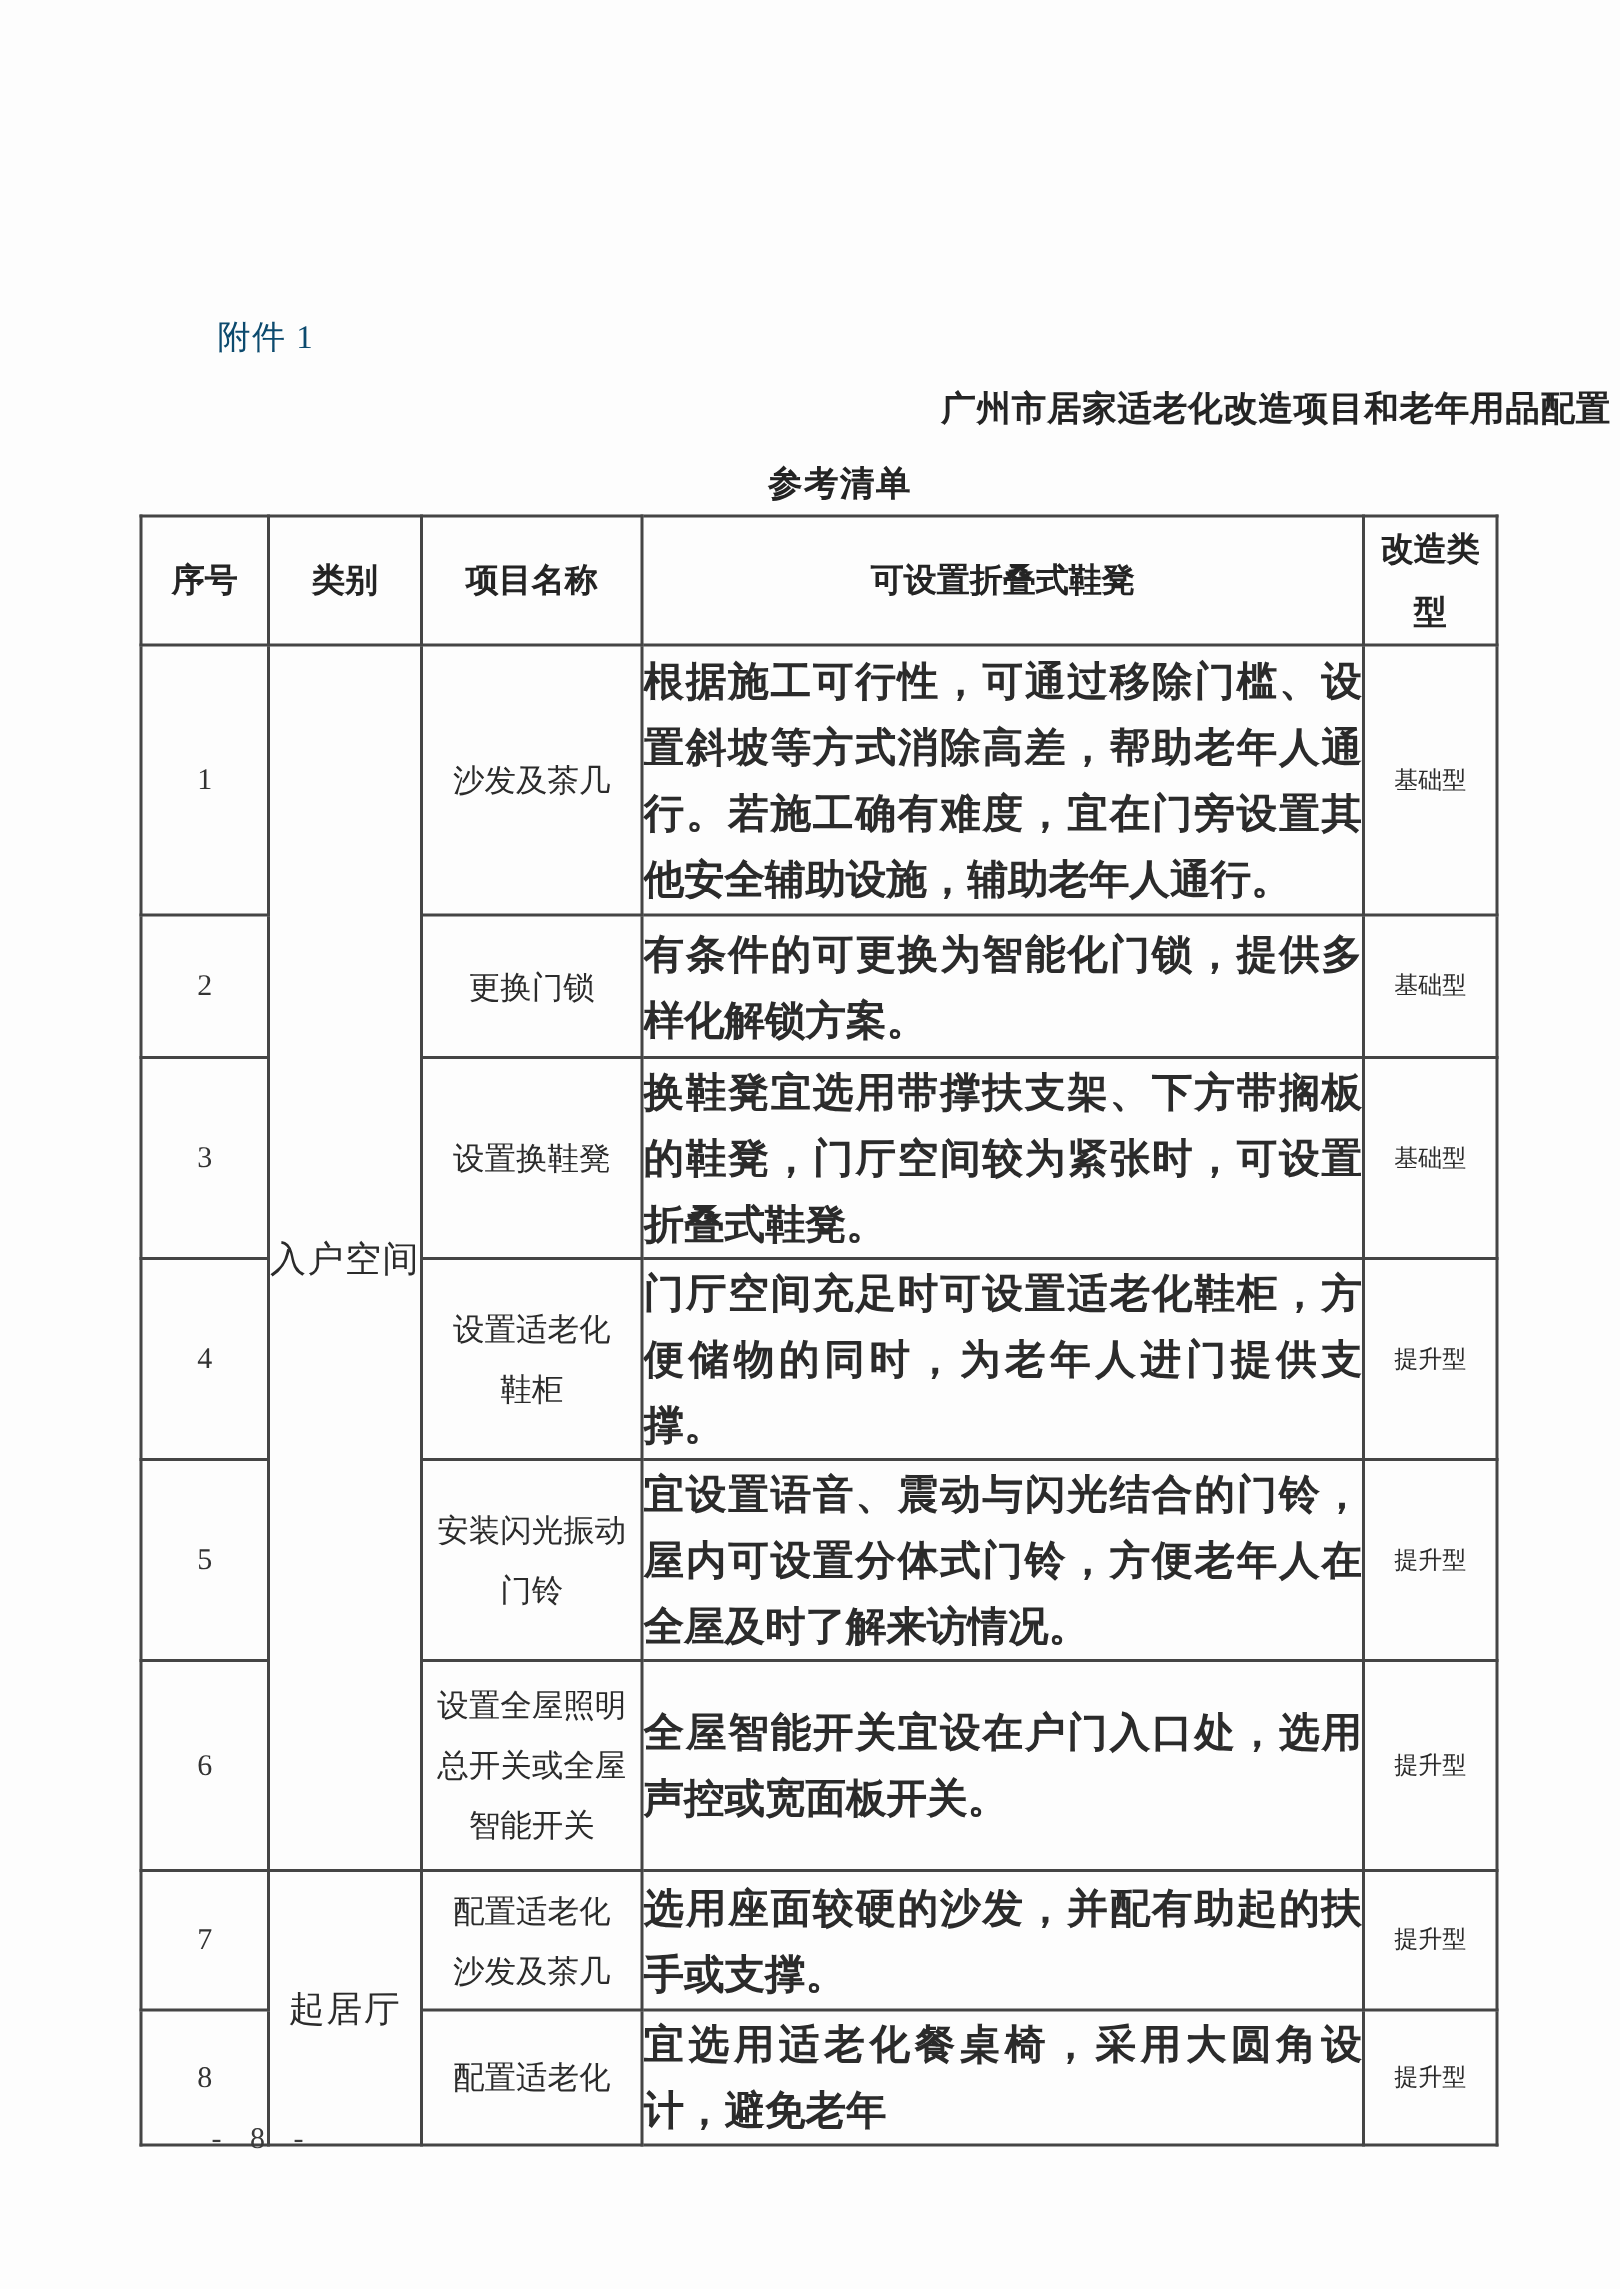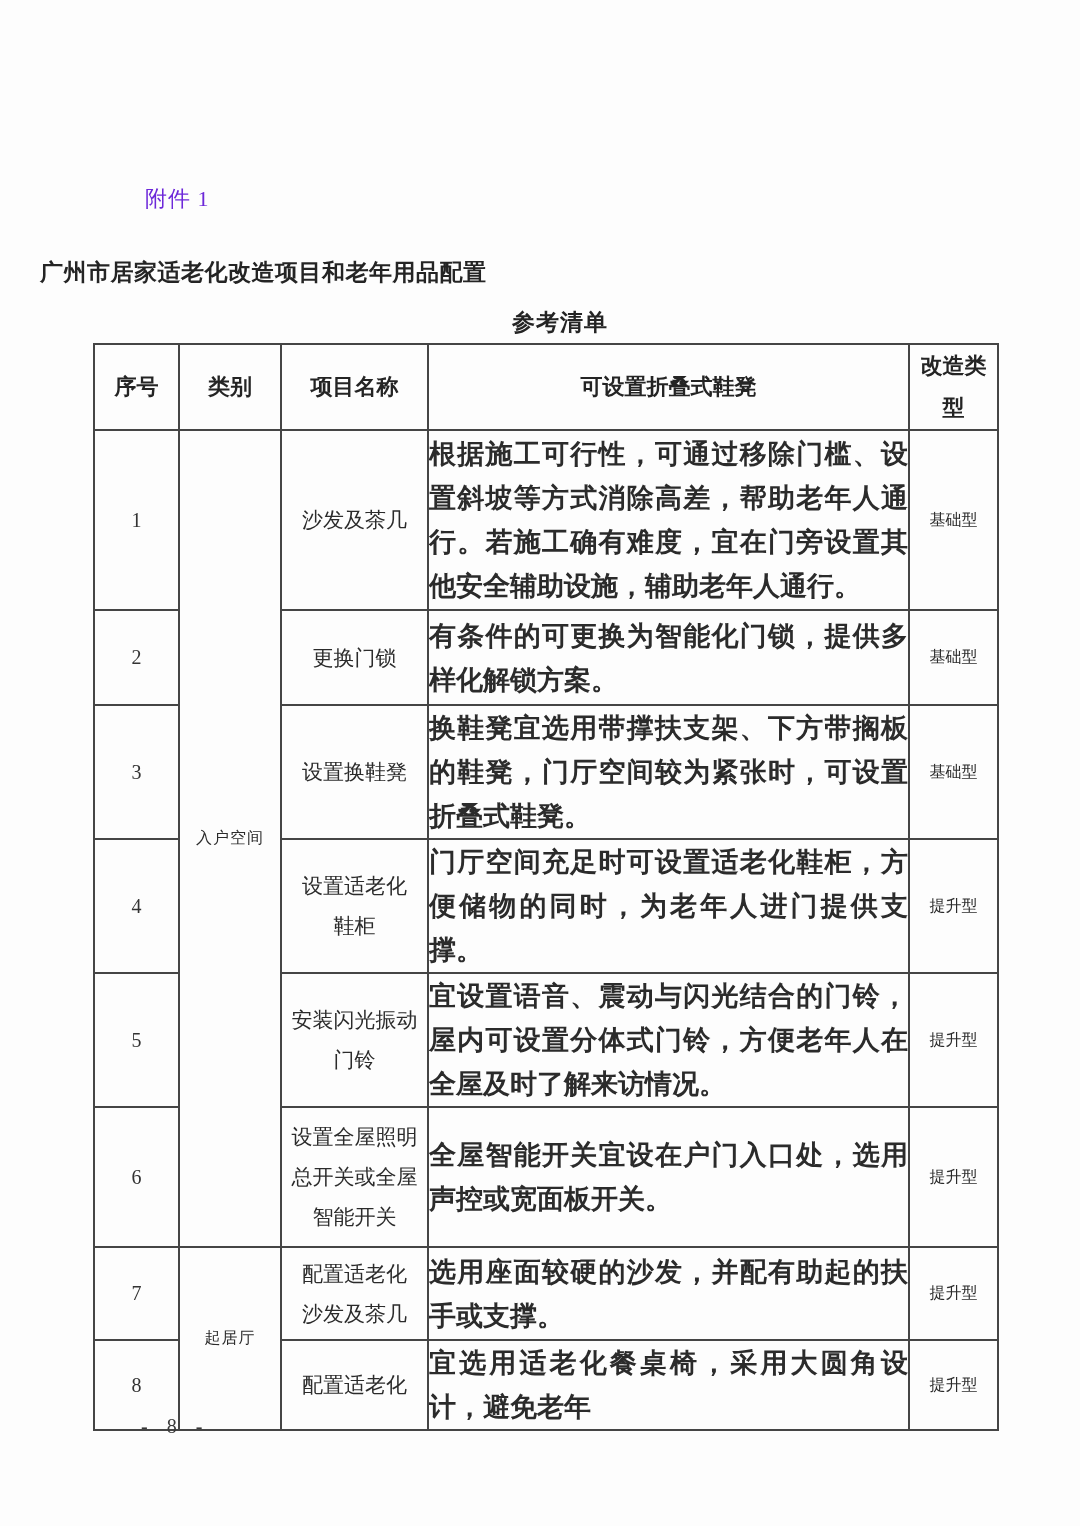--- a/index.html
+++ b/index.html
@@ -13,32 +13,32 @@
     height: 1526px;
     margin: 0 auto;
     background: #fdfdfd;
     color: #2b2b2b;
     font-family: "Liberation Serif", "DejaVu Serif", serif;
     overflow: hidden;
   }
   .attachment {
     position: absolute;
     left: 145px;
-    top: 184px;
+    top: 210px;
     font-size: 22px;
     letter-spacing: 1px;
-    color: #6d28d9;
+    color: #0c4a6e;
   }
   .doc-title {
     position: absolute;
     left: 0;
-    right: 16px;
+    right: 6px;
     top: 257px;
     padding-left: 40px;
-    text-align: left;
+    text-align: right;
     font-size: 23px;
     font-weight: bold;
     letter-spacing: 0.5px;
     color: #242424;
   }
   .doc-subtitle {
     position: absolute;
     left: 0;
     right: 0;
     top: 307px;
@@ -93,21 +93,21 @@
   }
   th.h-type { padding: 0 10px; border-radius: 17px; }
 
   td.c-num {
     text-align: center;
     font-size: 20px;
     color: #333;
   }
   td.c-cat {
     text-align: center;
-    font-size: 16px;
+    font-size: 24px;
     letter-spacing: 1px;
   }
   td.c-name {
     text-align: center;
     font-size: 21px;
     line-height: 40px;
     white-space: pre-line;
     padding: 0 2px;
   }
   td.c-desc {

